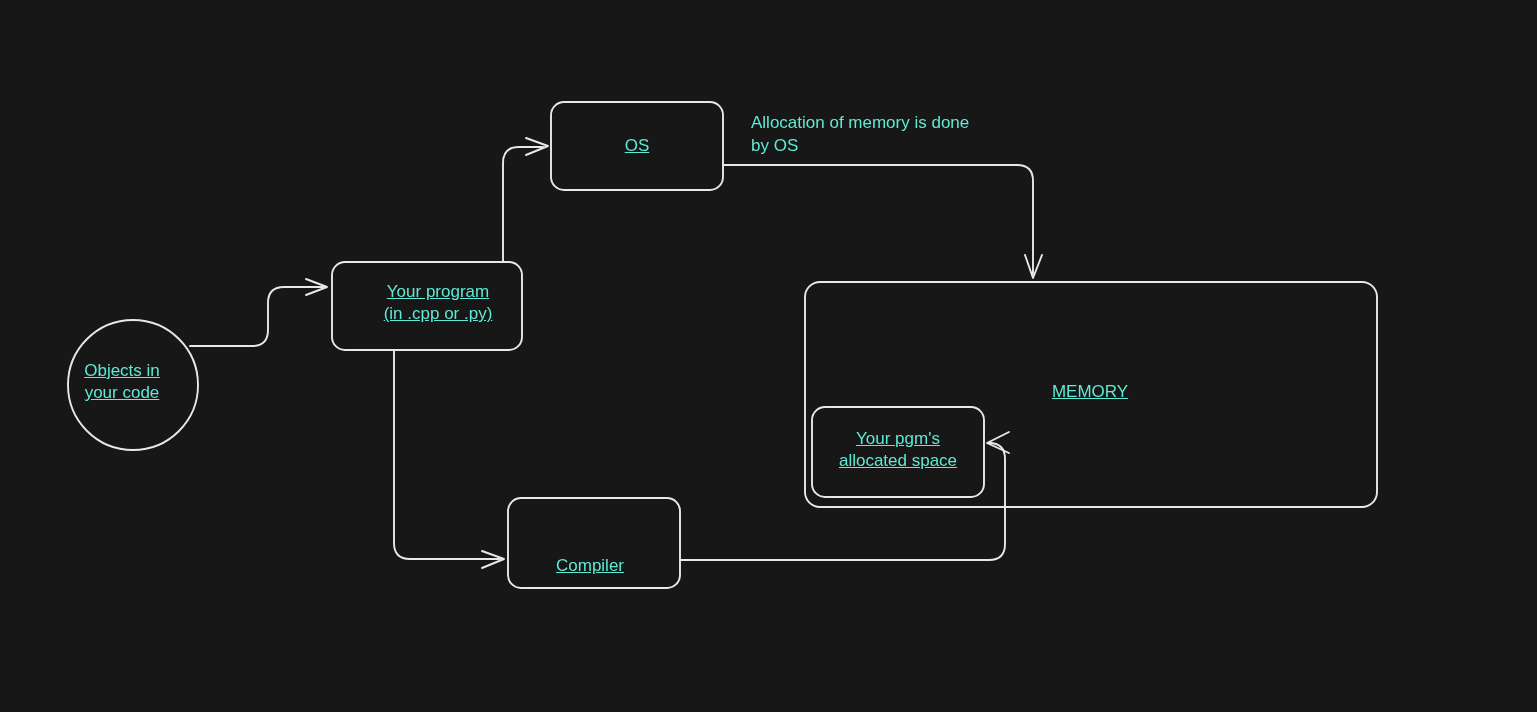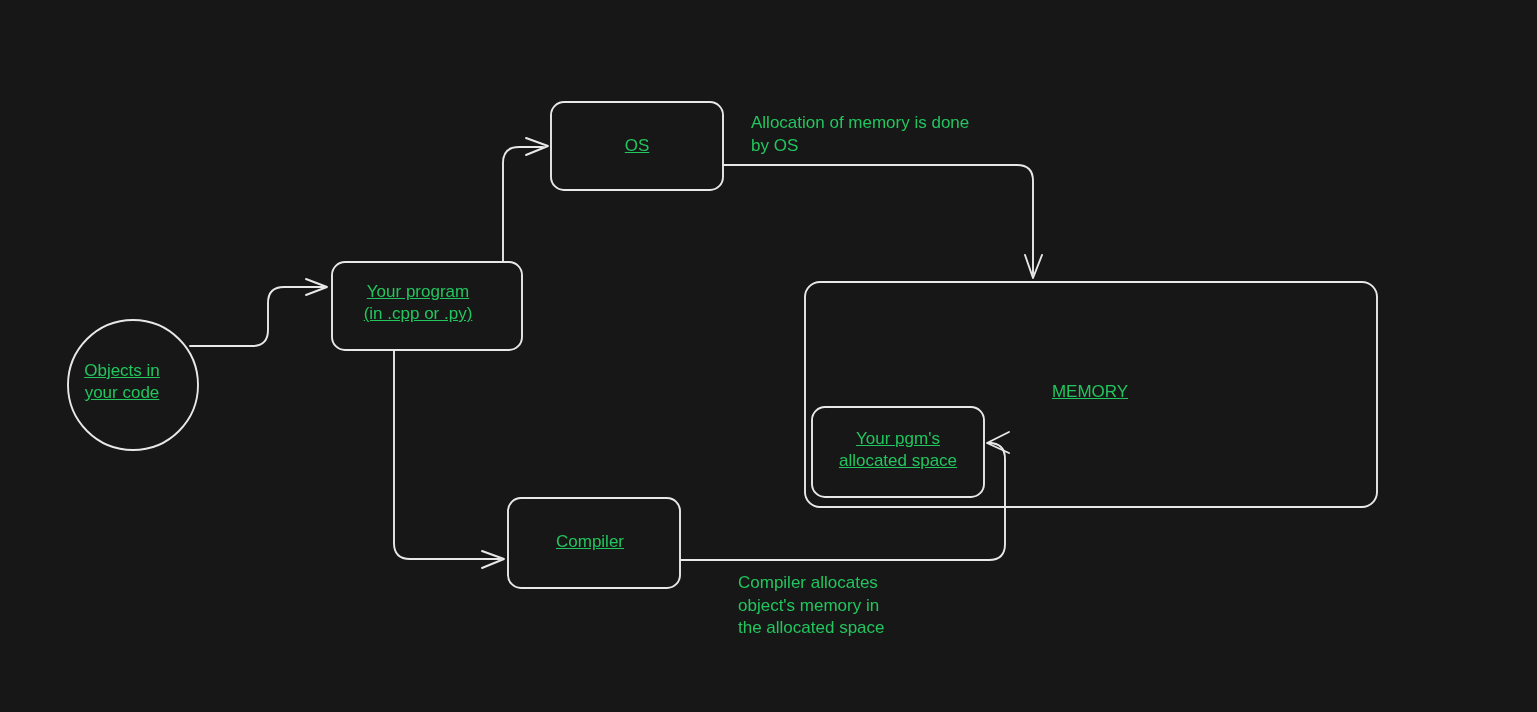--- a/index.html
+++ b/index.html
@@ -17,40 +17,40 @@
   }
   #diagram-svg {
     position: absolute;
     left: 0;
     top: 0;
     width: 1537px;
     height: 712px;
   }
   .node-label, .annotation {
     position: absolute;
-    color: #22c55e;
+    color: #5eead4;
     font-family: "Liberation Sans", sans-serif;
     white-space: pre;
     pointer-events: none;
   }
   .node-label {
     text-align: center;
     font-size: 17px;
     line-height: 22px;
     text-decoration: underline;
   }
   .annotation {
     font-size: 17px;
     line-height: 22.5px;
     text-align: left;
   }
   .label-objects  { left: 68px;  top: 360px; width: 108px; }
-  .label-program  { left: 332px; top: 281px; width: 172px; }
+  .label-program  { left: 332px; top: 281px; width: 172px; padding-left: 20px; }
   .label-os       { left: 551px; top: 135px; width: 172px; }
-  .label-compiler { left: 508px; top: 531px; width: 164px; }
+  .label-compiler { left: 508px; top: 555px; width: 164px; }
   .label-memory   { left: 1000px; top: 381px; width: 180px; }
   .label-pgmspace { left: 812px; top: 428px; width: 172px; }
   .note-os        { left: 751px; top: 112px;  width: 290px; }
   .note-compiler  { left: 738px; top: 572px;  width: 260px; }
 </style>
 </head>
 <body>
 
 <div id="canvas">
 
@@ -97,17 +97,14 @@
   <div class="node-label label-compiler">Compiler</div>
 
   <div class="node-label label-memory">MEMORY</div>
 
   <div class="node-label label-pgmspace">Your pgm's
 allocated space</div>
 
   <div class="annotation note-os">Allocation of memory is done
 by OS</div>
 
-  <div class="annotation note-compiler">Compiler allocates
-object's memory in
-the allocated space</div>
 
 </div>
 
 </body></html>

